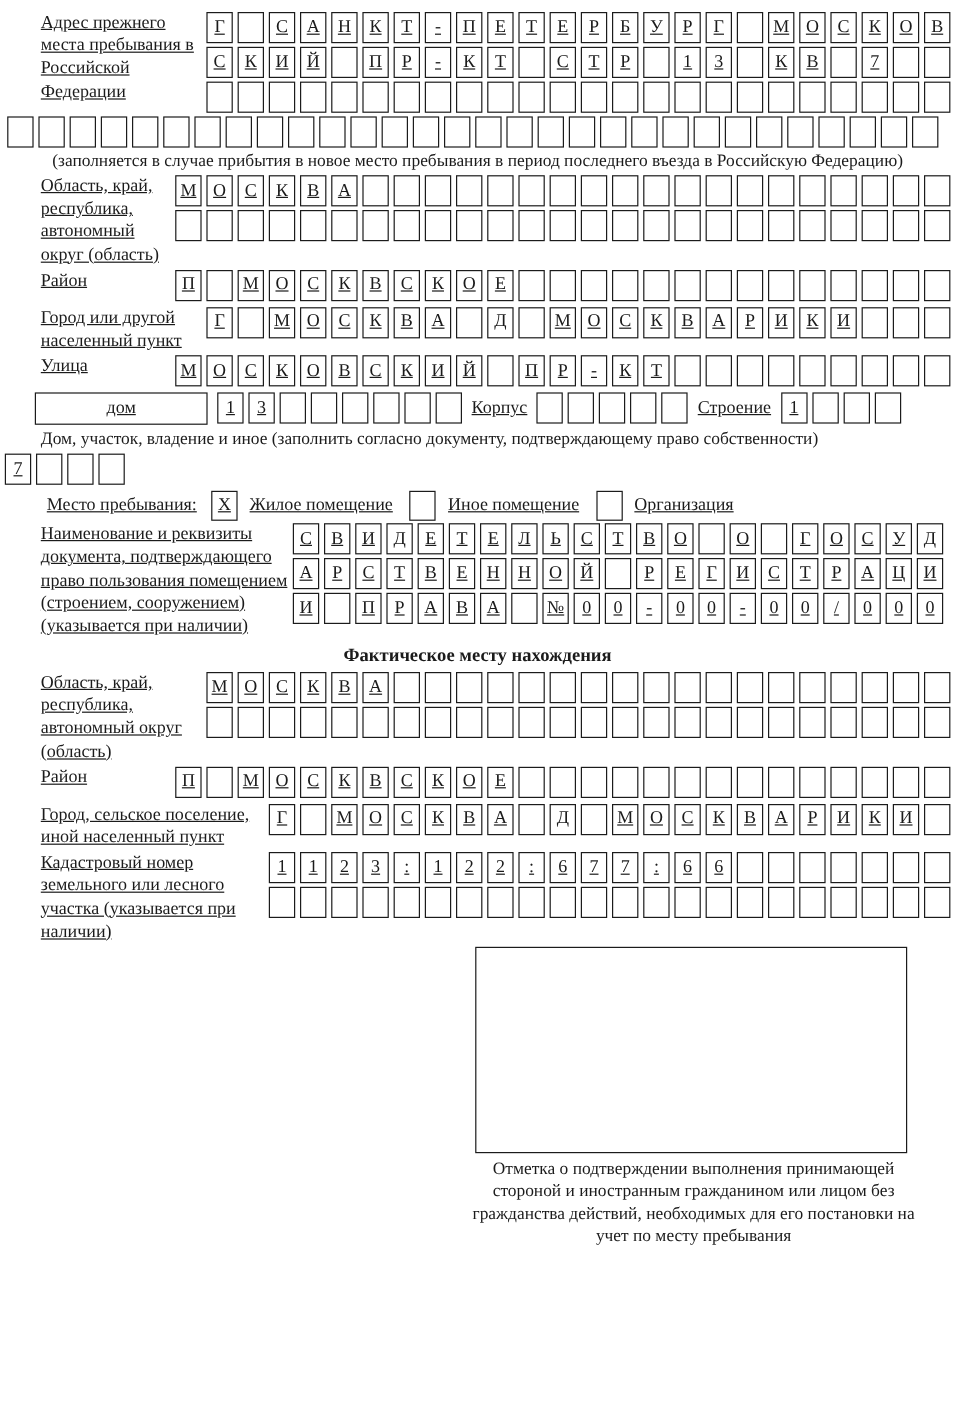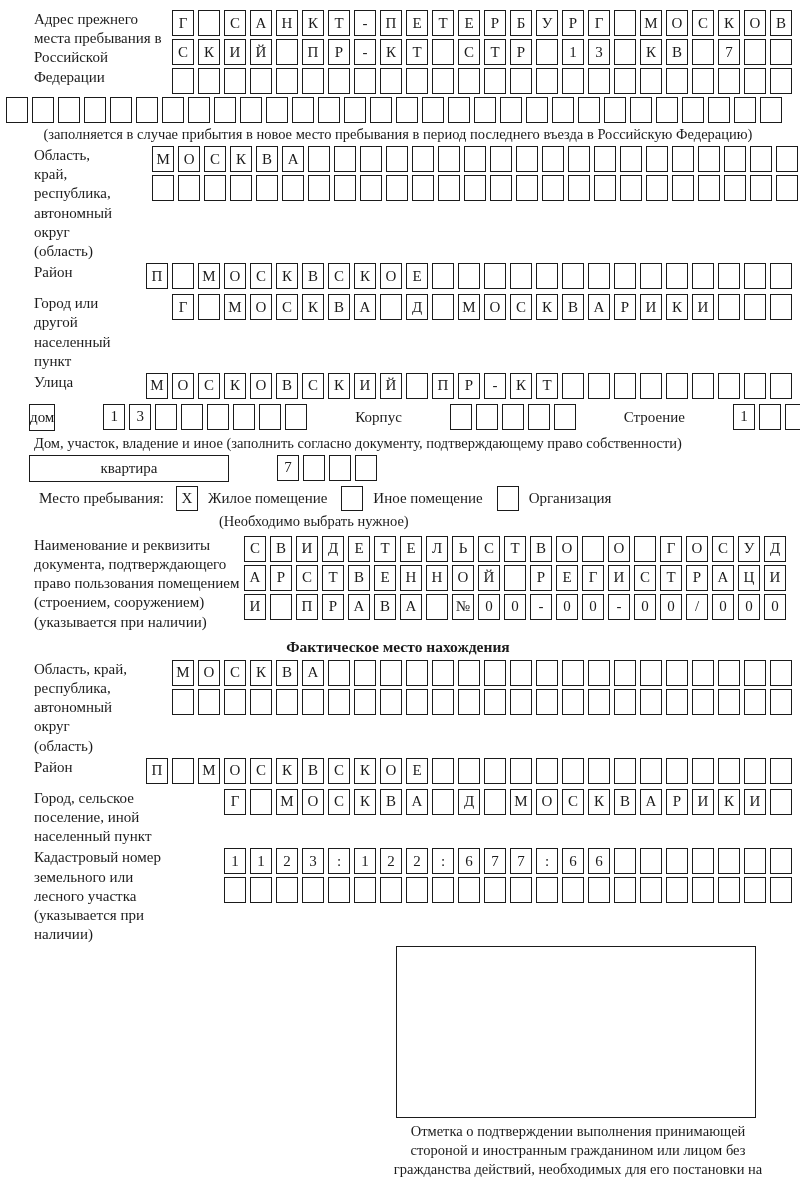--- a/index.html
+++ b/index.html
@@ -6,21 +6,21 @@
   html, body { background: #ffffff; }
   body {
     width: 800px; height: 1180px; overflow: hidden;
     color: #1b1b1b;
     font-family: "Liberation Serif", "DejaVu Serif", serif;
   }
   .page { position: relative; width: 796px; padding: 10px 4px 0 4px; }
 
   .header-note { text-align: right; font-size: 15px; padding-right: 52px; margin-bottom: 16px; }
 
-  .flex { display: flex; align-items: flex-start; }
+  .flex { display: flex; align-items: flex-start; text-decoration: underline; }
   .label { font-size: 15px; line-height: 1.28; }
   .lbl-prev  { margin-left: 30px; width: 142px; }
   .lbl-110   { margin-left: 30px; width: 112px; }
   .lbl-143   { margin-left: 30px; width: 144px; }
   .lbl-190   { margin-left: 30px; width: 190px; }
   .lbl-210   { margin-left: 30px; width: 210px; }
 
   .rows { display: block; }
   .boxrow { display: flex; gap: 4px; margin-bottom: 3px; }
   .cell {
@@ -29,21 +29,21 @@
     display: flex; align-items: center; justify-content: center;
     font-size: 15px; line-height: 1;
   }
   .fullrow { margin-left: 2px; }
 
   .caption-center { text-align: center; font-size: 14.5px; margin: 1px 0 3px 0; }
   .caption-left { margin-left: 30px; font-size: 14.5px; margin-bottom: 3px; }
   .heading { text-align: center; font-weight: bold; font-size: 16px; margin: 3px 0 6px 0; }
   .subheading { text-align: center; font-weight: bold; font-size: 15.5px; margin: 6px 0 4px 0; }
 
-  .fieldrow { margin-bottom: 2px; gap: 40px; }
+  .fieldrow { margin-bottom: 2px; }
   .bigbox {
     border: 1.6px solid #1b1b1b; height: 27px;
     display: flex; align-items: center; justify-content: center;
     font-size: 15px;
   }
   .dom-box { width: 144px; margin-left: 25px; margin-right: 8px; }
   .kv-box  { width: 200px; margin-left: 25px; margin-right: 8px; }
   .inline-label { font-size: 15px; line-height: 27px; margin: 0 8px; white-space: nowrap; }
 
   .stay-row { margin-left: 35px; align-items: center; margin-bottom: 2px; }
@@ -372,41 +372,37 @@
     <div class="boxrow">
         <span class="cell">1</span>
         <span class="cell"></span>
         <span class="cell"></span>
         <span class="cell"></span>
       </div>
   </div>
   <div class="caption-left">Дом, участок, владение и иное (заполнить согласно документу, подтверждающему право собственности)</div>
 
   <div class="flex fieldrow">
-    <div class="bigbox kv-box">
-        <span>квартира</span>
-      </div>
     <div class="boxrow">
         <span class="cell">7</span>
         <span class="cell"></span>
         <span class="cell"></span>
         <span class="cell"></span>
       </div>
   </div>
 
   <div class="flex stay-row">
     <div class="stay-label">Место пребывания:</div>
     <span class="checkbox">X</span>
     <div class="stay-opt">Жилое помещение</div>
     <span class="checkbox"></span>
     <div class="stay-opt">Иное помещение</div>
     <span class="checkbox"></span>
     <div class="stay-opt">Организация</div>
   </div>
-  <div class="stay-note">(Необходимо выбрать нужное)</div>
 
   <div class="flex doc-block">
     <div class="label lbl-210">Наименование и реквизиты документа, подтверждающего право пользования помещением (строением, сооружением) (указывается при наличии)</div>
     <div class="rows">
       <div class="boxrow">
           <span class="cell">С</span>
           <span class="cell">В</span>
           <span class="cell">И</span>
           <span class="cell">Д</span>
           <span class="cell">Е</span>
@@ -469,21 +465,21 @@
           <span class="cell">0</span>
           <span class="cell">0</span>
           <span class="cell">/</span>
           <span class="cell">0</span>
           <span class="cell">0</span>
           <span class="cell">0</span>
         </div>
     </div>
   </div>
 
-  <div class="subheading">Фактическое место нахождения</div>
+  <div class="subheading">Фактическое месту нахождения</div>
 
   <div class="flex fieldrow">
     <div class="label lbl-143">Область, край, республика, автономный округ (область)</div>
     <div class="rows">
       <div class="boxrow">
           <span class="cell">М</span>
           <span class="cell">О</span>
           <span class="cell">С</span>
           <span class="cell">К</span>
           <span class="cell">В</span>

